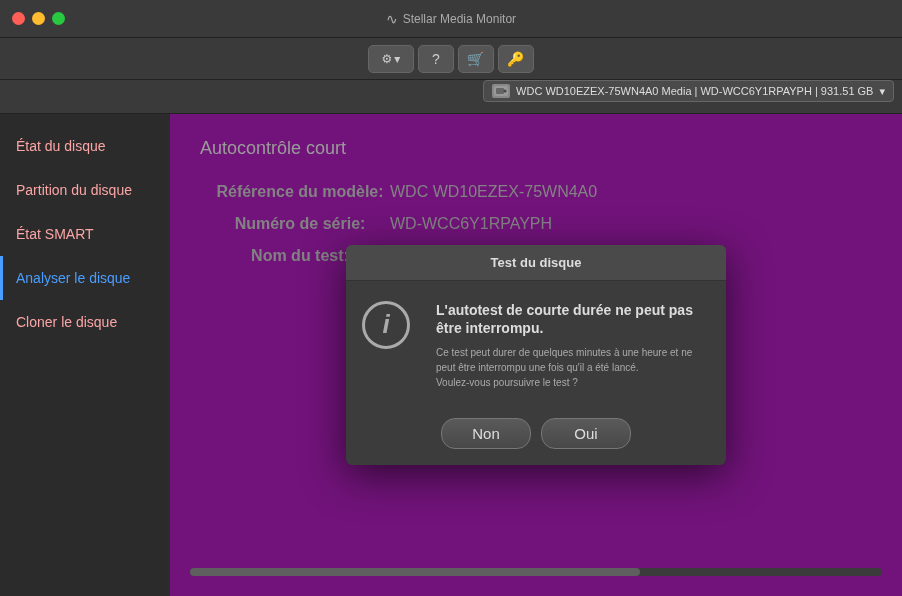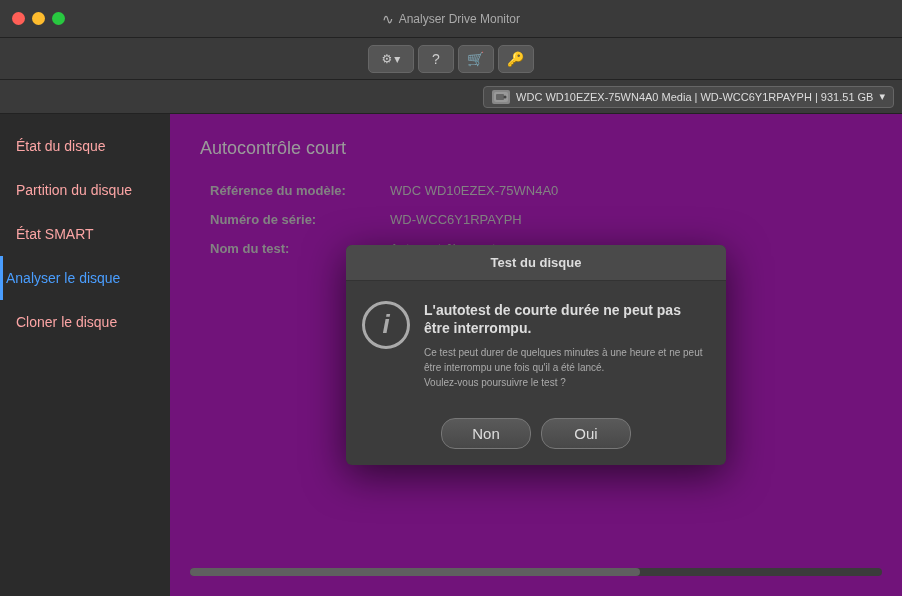--- a/index.html
+++ b/index.html
@@ -85,21 +85,21 @@
       width: 46px;
       gap: 2px;
       font-size: 12px;
     }
 
     
     .drive-bar {
       height: 34px;
       background: #3a3a3a;
       display: flex;
-      align-items: center;
+      align-items: flex-start;
       justify-content: flex-end;
       padding-right: 8px;
       border-bottom: 1px solid #222;
     }
 
     .drive-selector {
       display: flex;
       align-items: center;
       gap: 6px;
       background: #4a4a4a;
@@ -138,21 +138,21 @@
     .sidebar-item {
       padding: 14px 16px;
       font-size: 14px;
       color: #fca5a5;
       cursor: pointer;
     }
 
     .sidebar-item.active {
       color: #4a9eff;
       border-left: 3px solid #4a9eff;
-      padding-left: 3px;
+      padding-left: 13px;
     }
 
     
     .content {
       flex: 1;
       background: #a21caf;
       padding: 24px 30px;
       position: relative;
     }
 
@@ -163,21 +163,22 @@
       margin-bottom: 24px;
     }
 
     .info-table {
       margin-left: 10px;
     }
 
     .info-row {
       display: flex;
       margin-bottom: 14px;
-      font-size: 13px;
+      font-size: 16px;
+      text-align: center;
     }
 
     .info-label {
       font-weight: bold;
       color: #bbb;
       width: 180px;
       flex-shrink: 0;
     }
 
     .info-value {
@@ -251,20 +252,21 @@
       justify-content: center;
       font-size: 26px;
       color: #aaa;
       flex-shrink: 0;
       font-style: italic;
       font-weight: bold;
     }
 
     .dialog-text {
       flex: 1;
+      margin-left: 12px;
     }
 
     .dialog-title {
       font-size: 14px;
       font-weight: bold;
       color: #ddd;
       margin-bottom: 8px;
       line-height: 1.3;
     }
 
@@ -297,21 +299,21 @@
 <body>
 
 <div class="title-bar">
   <div class="title-bar-buttons">
     <span class="tb-btn tb-close"></span>
     <span class="tb-btn tb-min"></span>
     <span class="tb-btn tb-max"></span>
   </div>
   <div class="title-bar-title">
     <span class="pulse-icon">∿</span>
-    <span>Analyser Drive Monitor</span>
+    <span>Stellar Media Monitor</span>
   </div>
 </div>
 
 <div class="toolbar">
   <div class="toolbar-btn with-arrow">
     <span>⚙</span>
     <span>▾</span>
   </div>
   <div class="toolbar-btn">
     <span>?</span>

